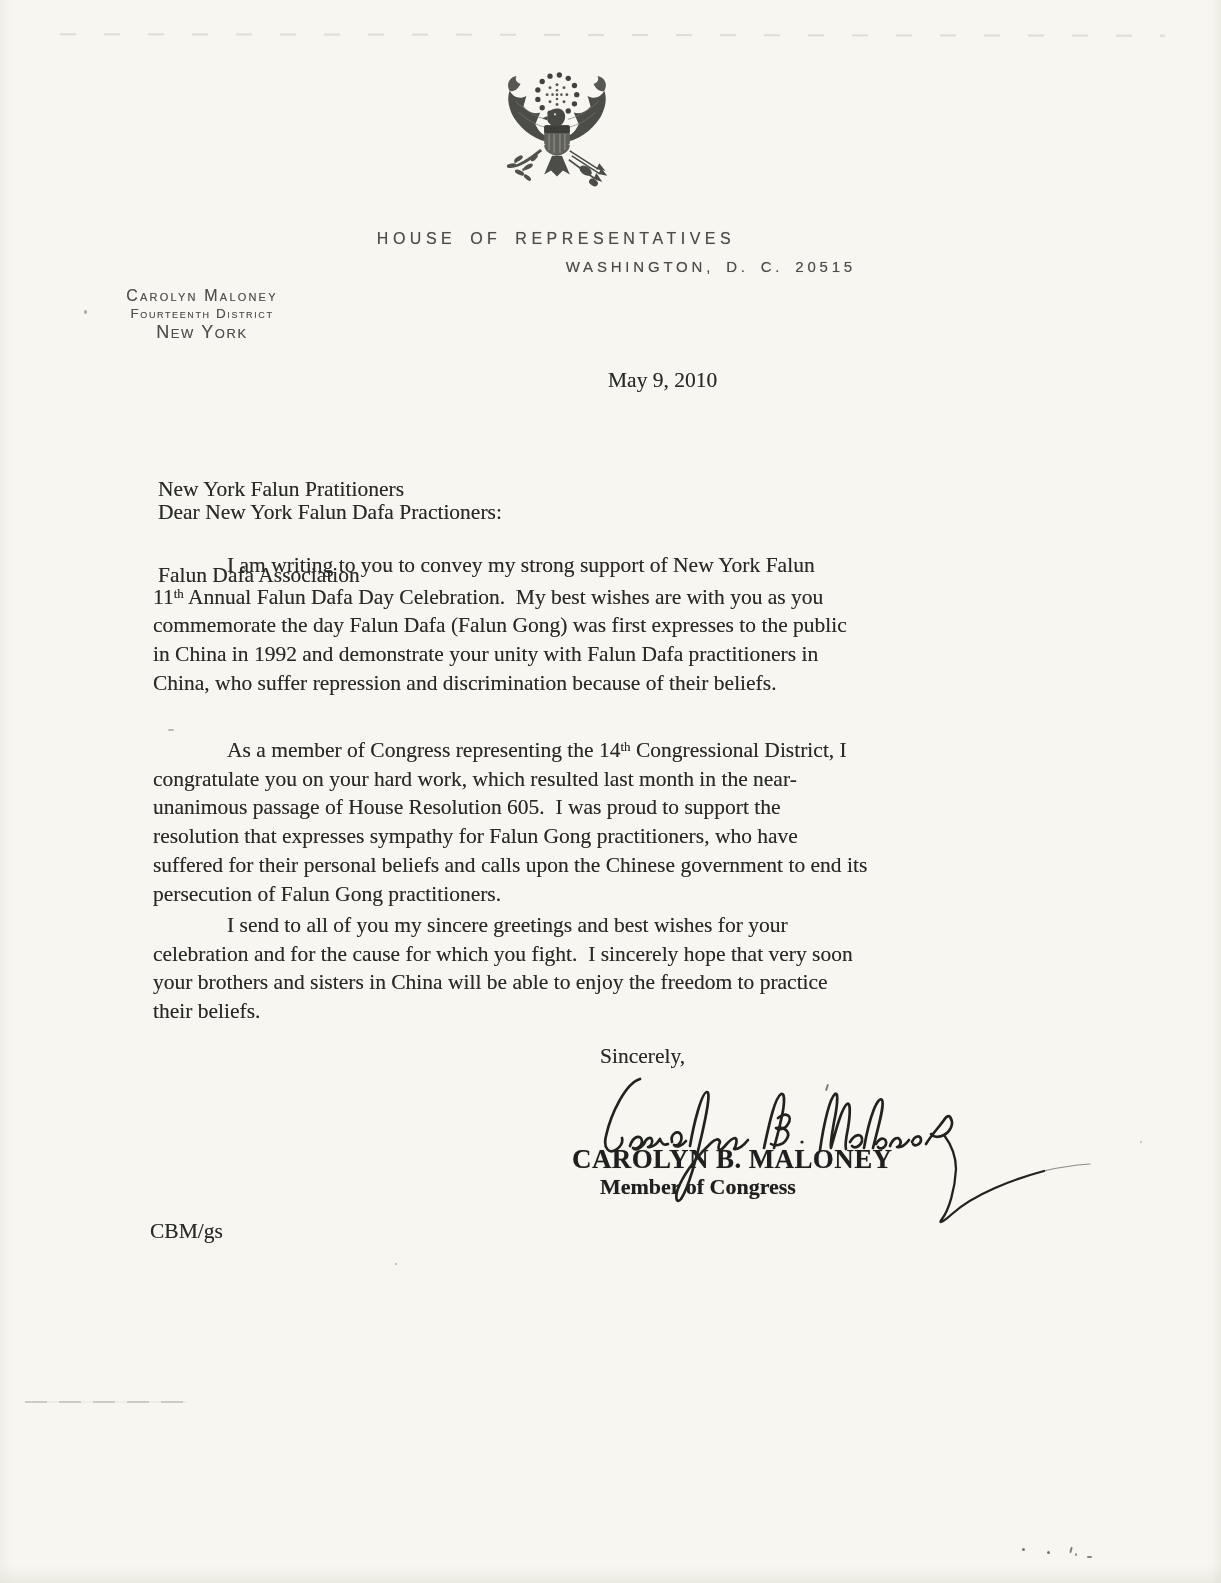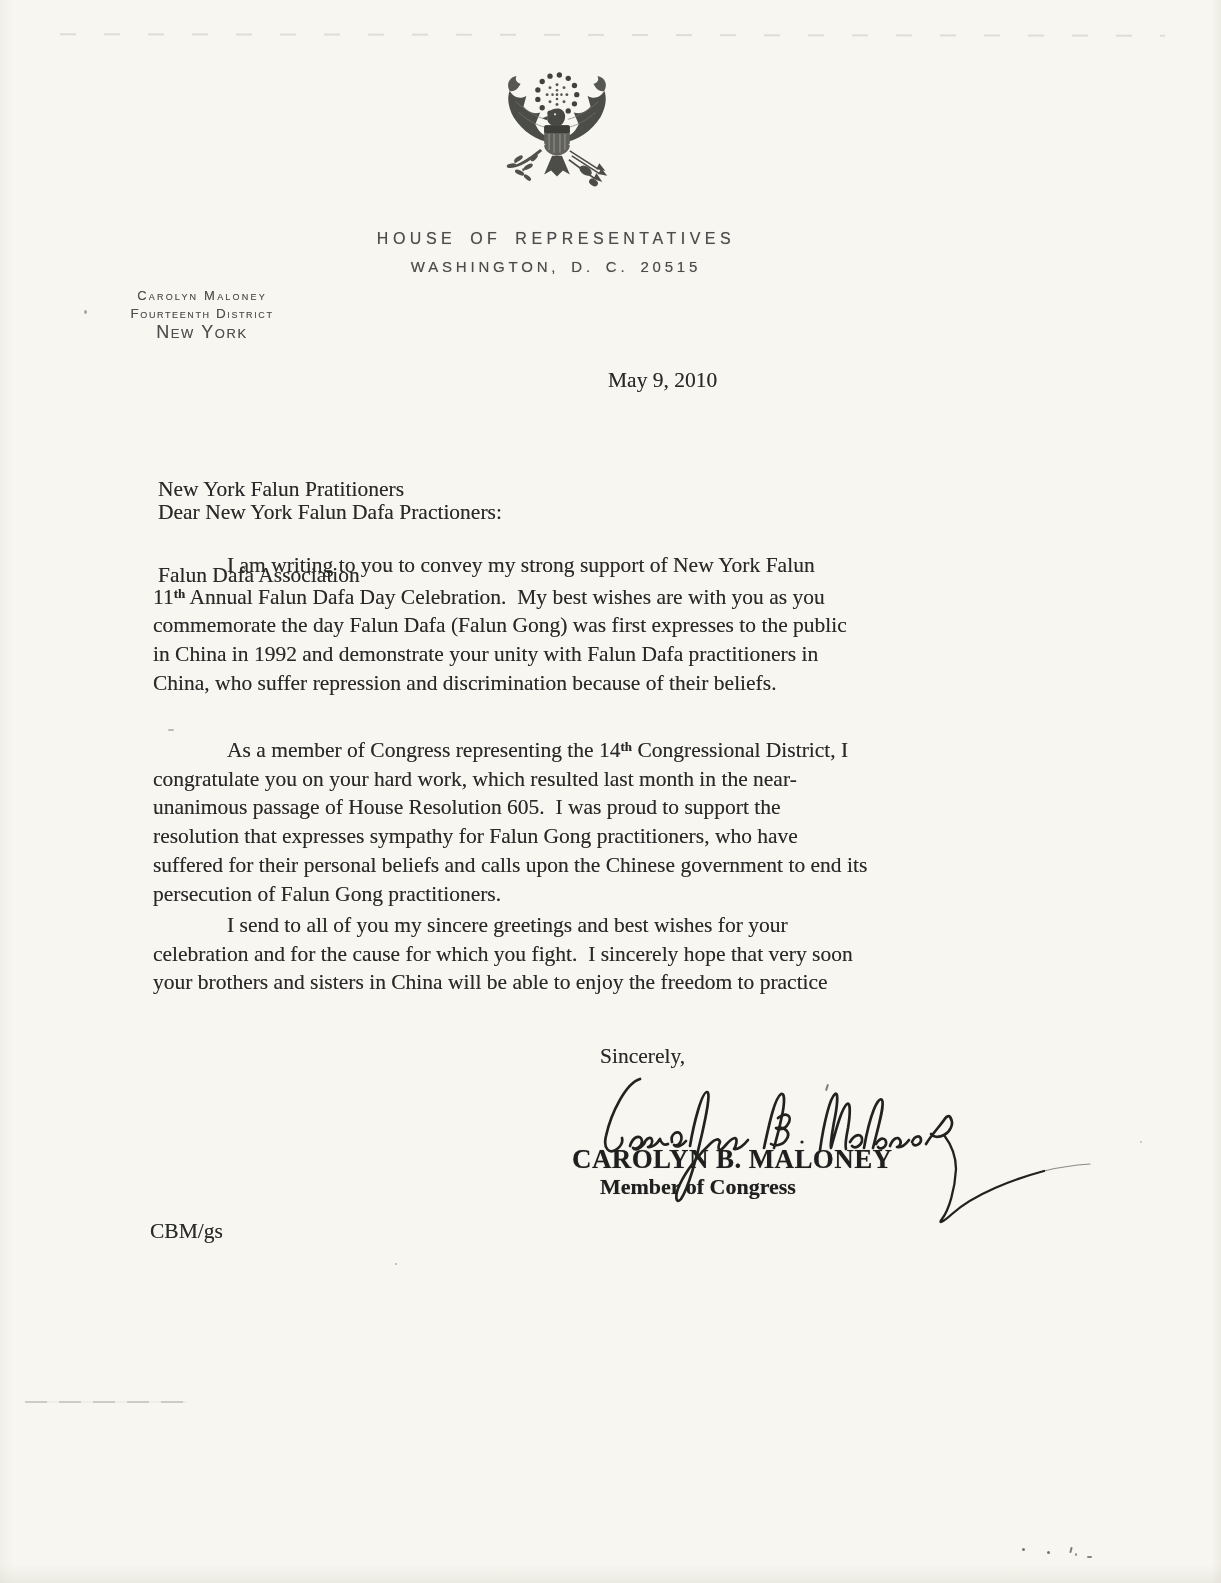--- a/index.html
+++ b/index.html
@@ -17,43 +17,43 @@
   }
   .abs{position:absolute;}
   
   .lh-org{
     left:256px;top:230px;width:600px;text-align:center;
     font-family:"Liberation Sans", sans-serif;
     font-size:16px;letter-spacing:4.5px;word-spacing:5px;color:#4c4c4c;
     text-shadow:0 0 .7px rgba(76,76,76,.55);
   }
   .lh-addr{
-    left:256px;top:258px;width:600px;text-align:center;
+    left:256px;top:258px;width:600px;text-align:right;
     font-family:"Liberation Sans", sans-serif;
     font-size:15px;letter-spacing:3.8px;word-spacing:4px;color:#4c4c4c;
     text-shadow:0 0 .7px rgba(76,76,76,.55);
   }
   .member{left:90px;top:286px;width:224px;text-align:center;
     font-family:"Liberation Sans", sans-serif;color:#4f4f4f;
     font-variant:small-caps;text-shadow:0 0 .6px rgba(79,79,79,.5);}
-  .member .m-name{font-size:13px;letter-spacing:2.2px;line-height:19px;text-align:center;}
+  .member .m-name{font-size:16px;letter-spacing:2.2px;line-height:19px;text-align:center;}
   .member .m-dist{font-size:13.5px;letter-spacing:1.6px;line-height:18px;}
   .member .m-state{font-size:18px;letter-spacing:1.6px;line-height:18px;}
   
   .serif{font-size:21.5px;line-height:28.6px;color:#292929;
          text-shadow:0 0 .6px rgba(41,41,41,.45);}
   .date{left:608px;top:366px;}
   .recipient{left:158px;top:418px;white-space:pre;}
   .salutation{left:158px;top:498px;white-space:pre;}
   .para{position:absolute;left:153px;width:800px;
         font-size:21.5px;line-height:28.7px;color:#292929;
         text-shadow:0 0 .6px rgba(41,41,41,.45);}
   .para .line{white-space:pre;}
   .para .line.indent{padding-left:74px;}
-  .para sup{font-size:13px;vertical-align:6px;letter-spacing:0;font-weight:bold;}
+  .para sup{font-size:13px;vertical-align:6px;letter-spacing:0;}
   .closing{left:600px;top:1042px;}
   .signer-name{left:572px;top:1144px;font-size:27px;font-weight:700;
                letter-spacing:.4px;color:#1f1f1f;
                text-shadow:0 0 .7px rgba(31,31,31,.5);}
   .signer-title{left:600px;top:1174px;font-size:22px;font-weight:700;color:#1f1f1f;
                text-shadow:0 0 .7px rgba(31,31,31,.5);}
   .reference{left:150px;top:1217px;}
   
   .seal{left:483px;top:68px;filter:blur(.3px);opacity:.92;}
   .signature{left:578px;top:1058px;filter:blur(.2px);z-index:3;}
@@ -204,20 +204,21 @@
         <div class="line">congratulate you on your hard work, which resulted last month in the near-</div>
         <div class="line">unanimous passage of House Resolution 605.  I was proud to support the</div>
         <div class="line">resolution that expresses sympathy for Falun Gong practitioners, who have</div>
         <div class="line">suffered for their personal beliefs and calls upon the Chinese government to end its</div>
         <div class="line">persecution of Falun Gong practitioners.</div>
       </div>
       <div class="para" style="top: 911px;">
         <div class="line indent">I send to all of you my sincere greetings and best wishes for your</div>
         <div class="line">celebration and for the cause for which you fight.  I sincerely hope that very soon</div>
         <div class="line">your brothers and sisters in China will be able to enjoy the freedom to practice</div>
+        <div class="line">their beliefs.</div>
       </div>
     </div>
 
   <div class="abs serif closing">Sincerely,</div>
 
   <svg class="abs signature" width="530" height="175" viewBox="0 0 530 175" aria-hidden="true">
     <g fill="none" stroke="#222220" stroke-width="2.7" stroke-linecap="round" stroke-linejoin="round">
 
       <path d="M62 21 C48 25 33 55 28 78 C25 90 31 97 39 91 C43 88 45 84 44 80"></path>
 

